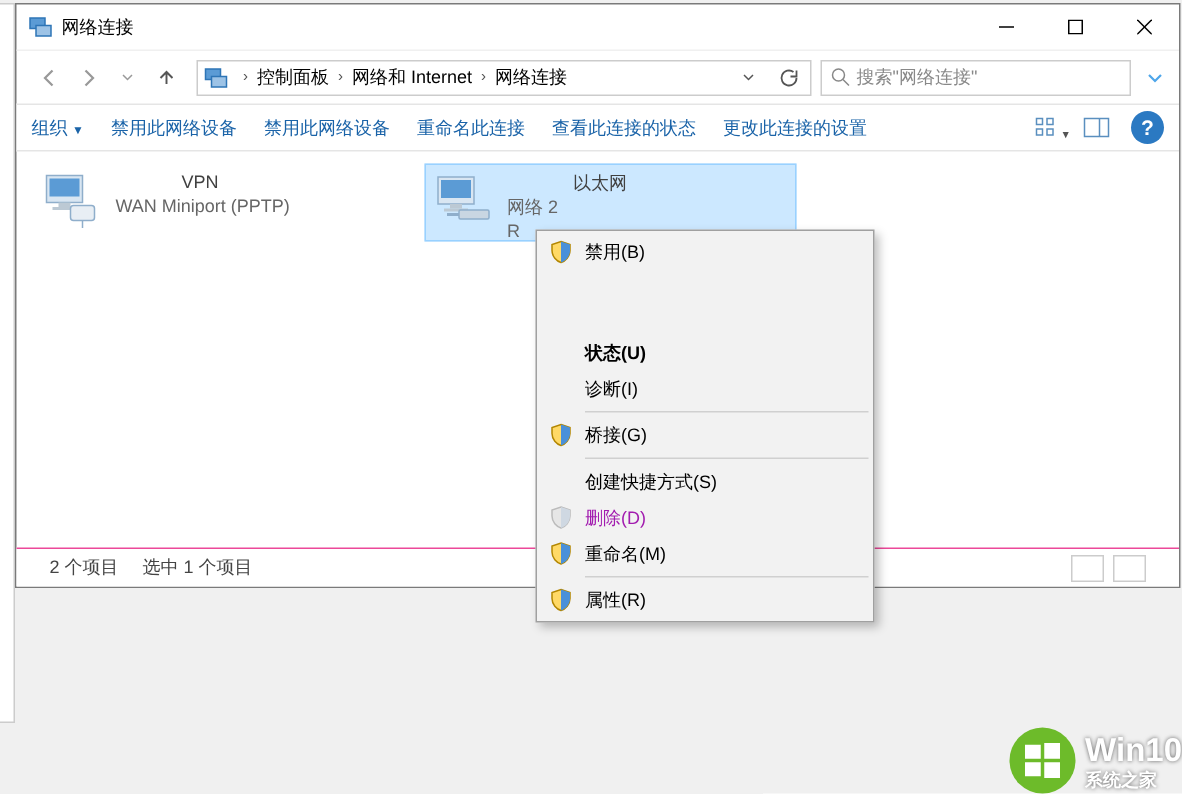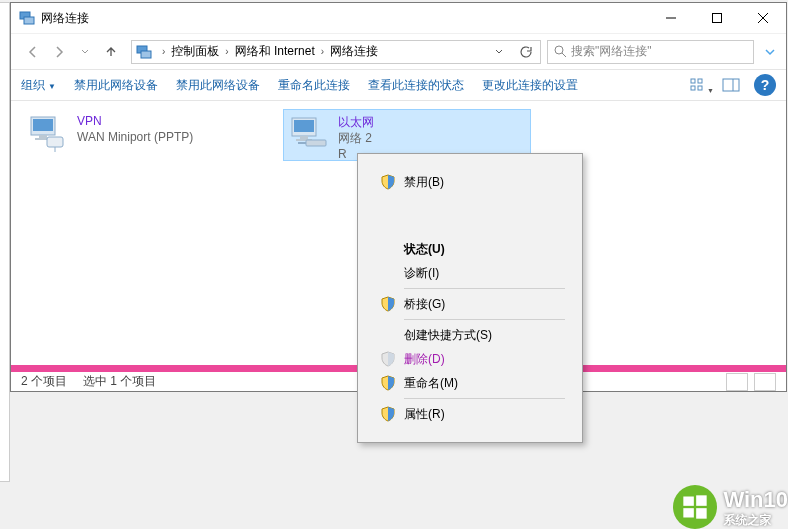--- a/index.html
+++ b/index.html
@@ -43,31 +43,31 @@
     .tool-ic { width: 22px; height: 22px; display: flex; align-items: center; justify-content: center; color: #555; position: relative; }
     .tool-ic .od { font-size: 7px; position: absolute; right: -6px; bottom: 2px; }
     .help { width: 22px; height: 22px; background: #2b79c2; border-radius: 50%; color: #fff; display: flex; align-items: center; justify-content: center; font-size: 14px; font-weight: 700; }
     
     .content { position: relative; height: 370px; padding: 10px 12px; }
     .conn-item { position: absolute; display: flex; gap: 8px; width: 248px; height: 52px; padding: 2px; }
     .conn-item.vpn { left: 12px; top: 8px; }
     .conn-item.eth { left: 272px; top: 8px; background: #cce8ff; border: 1px solid #99d1ff; }
     .conn-ico { width: 44px; height: 44px; display: flex; align-items: center; justify-content: center; flex-shrink: 0; }
     .conn-txt { font-size: 12px; line-height: 1.35; padding-top: 2px; }
-    .conn-name { color: #6d28d9; }
+    .conn-name { color: #404040; margin-left: 44px; }
     .conn-st, .conn-dev { color: #666; }
     
-    .ctxmenu { position: absolute; left: 346px; top: 150px; width: 226px; background: #f2f2f2; border: 1px solid #a0a0a0; box-shadow: 3px 3px 6px rgba(0,0,0,.25); padding: 16px; z-index: 50; }
+    .ctxmenu { position: absolute; left: 346px; top: 150px; width: 226px; background: #f2f2f2; border: 1px solid #a0a0a0; box-shadow: 3px 3px 6px rgba(0,0,0,.25); padding: 2px; z-index: 50; }
     .ctx-item { height: 24px; display: flex; align-items: center; font-size: 12px; padding-left: 30px; position: relative; }
     .ctx-item.dis { color: #a21caf; }
     .ctx-item.bold { font-weight: 700; margin-top: 43px; }
     .ctx-sep { height: 1px; background: #d0d0d0; margin: 3px 1px 3px 30px; }
     .shield { position: absolute; left: 6px; width: 16px; height: 16px; }
     
-    .statusbar { position: absolute; left: 0; bottom: 0; right: 0; height: 26px; border-top: 7px solid #ec4899; background: #fff; display: flex; align-items: center; padding: 0 10px; font-size: 12px; color: #444; gap: 16px; }
+    .statusbar { position: absolute; left: 0; bottom: 0; right: 0; height: 26px; border-top: 1px solid #ec4899; background: #fff; display: flex; align-items: center; padding: 0 22px; font-size: 12px; color: #444; gap: 16px; }
     .sb-right { margin-left: auto; display: flex; gap: 6px; }
     .sb-right .vbtn { width: 22px; height: 18px; border: 1px solid #ccc; }
     
     svg { display: block; }
   </style>
 </head>
 <body>
 
 <div class="leftstrip"></div>
 

